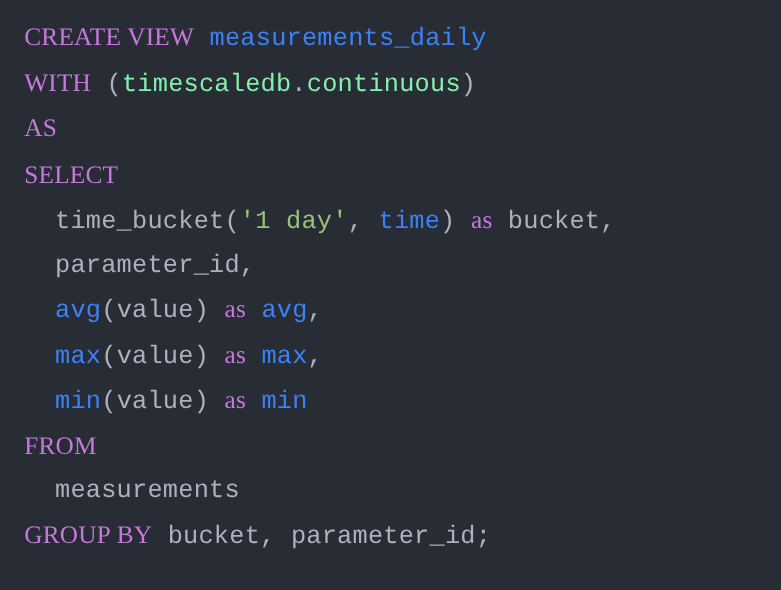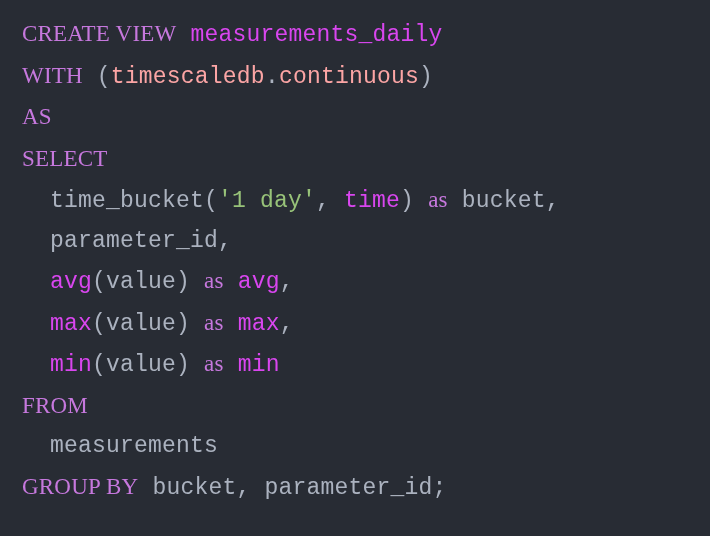--- a/index.html
+++ b/index.html
@@ -14,21 +14,21 @@
     font-family: "SF Mono", "Monaco", "Menlo", "Consolas", "Liberation Mono", monospace;
     font-size: 23px;
     line-height: 1.72;
     padding: 14px 22px;
     color: #abb2bf;
     white-space: pre;
     letter-spacing: 0.2px;
   }
   .tok { display: inline; }
   .kw    { color: #c678dd; font-family: Liberation Serif, serif; }  
-  .ident { color: #d946ef; }  
+  .ident { color: #3b82f6; }  
   .plain { color: #abb2bf; }  
   .str   { color: #98c379; text-align: right; }  
-  .attr  { color: #fca5a5; }
+  .attr  { color: #86efac; }
 </style>
 </head>
 <body>
 
 <div class="code-block"><div><span class="tok kw">CREATE VIEW</span><span class="tok plain"> </span><span class="tok ident">measurements_daily</span></div><div><span class="tok kw">WITH</span><span class="tok plain"> (</span><span class="tok attr">timescaledb</span><span class="tok plain">.</span><span class="tok attr">continuous</span><span class="tok plain">)</span></div><div><span class="tok kw">AS</span></div><div><span class="tok kw">SELECT</span></div><div><span class="tok plain">  time_bucket(</span><span class="tok str">'1 day'</span><span class="tok plain">, </span><span class="tok ident">time</span><span class="tok plain">) </span><span class="tok kw">as</span><span class="tok plain"> bucket,</span></div><div><span class="tok plain">  parameter_id,</span></div><div><span class="tok plain">  </span><span class="tok ident">avg</span><span class="tok plain">(value) </span><span class="tok kw">as</span><span class="tok plain"> </span><span class="tok ident">avg</span><span class="tok plain">,</span></div><div><span class="tok plain">  </span><span class="tok ident">max</span><span class="tok plain">(value) </span><span class="tok kw">as</span><span class="tok plain"> </span><span class="tok ident">max</span><span class="tok plain">,</span></div><div><span class="tok plain">  </span><span class="tok ident">min</span><span class="tok plain">(value) </span><span class="tok kw">as</span><span class="tok plain"> </span><span class="tok ident">min</span></div><div><span class="tok kw">FROM</span></div><div><span class="tok plain">  measurements</span></div><div><span class="tok kw">GROUP BY</span><span class="tok plain"> bucket, parameter_id;</span></div></div>
 
 </body></html>

